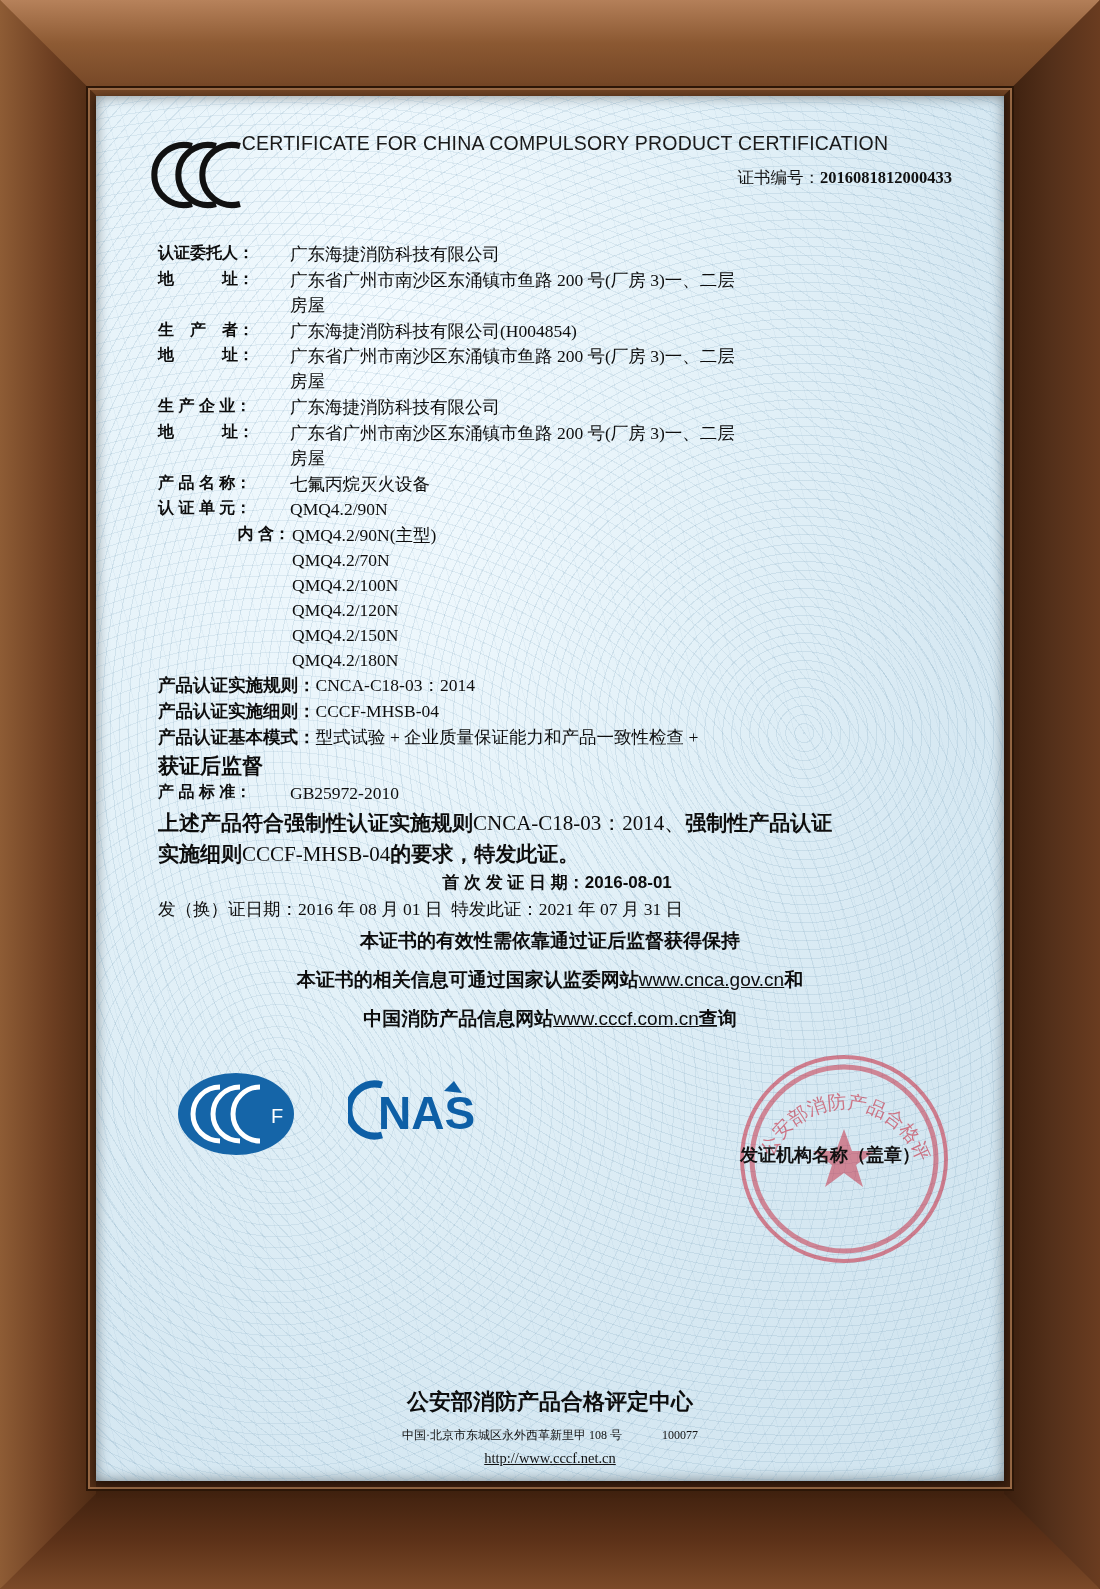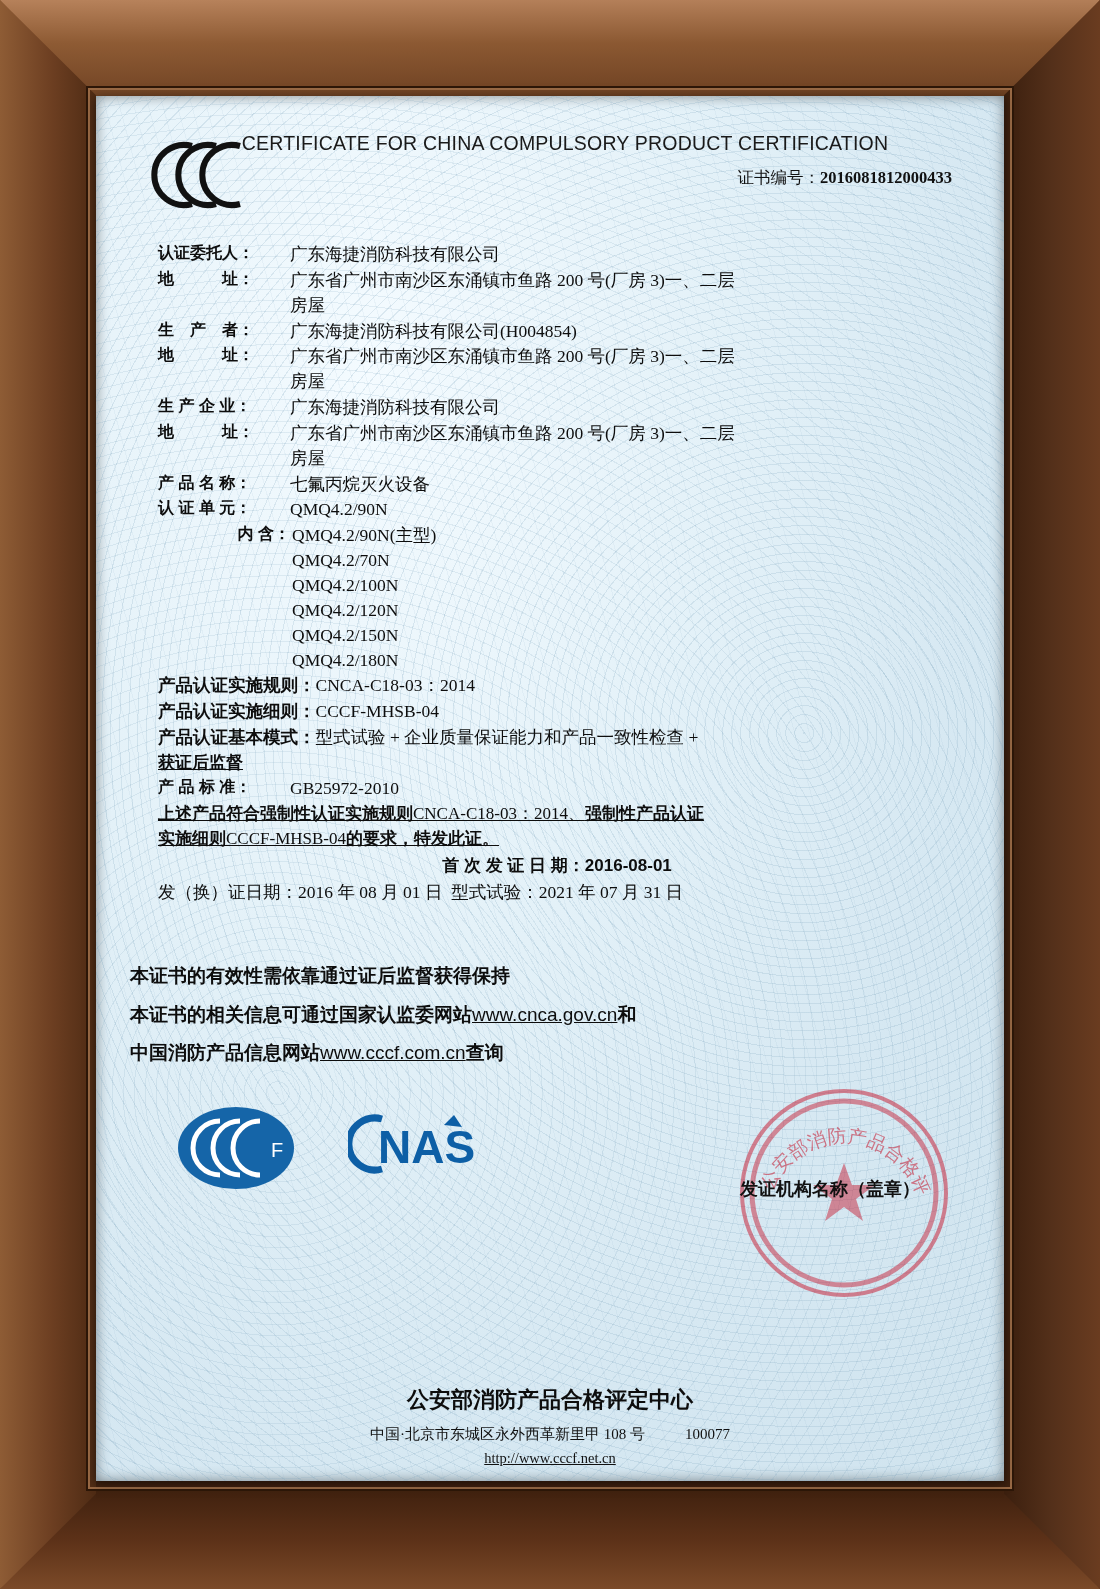--- a/index.html
+++ b/index.html
@@ -90,28 +90,28 @@
     font-size:17.5px;color:#0d0d0d;line-height:1.42;
   }
   .row{display:flex;align-items:flex-start;margin-bottom:1px;}
   .lbl{
     flex:0 0 132px;font-weight:bold;white-space:pre;
     font-family:"Liberation Sans",sans-serif;font-size:16px;
   }
   .val{flex:1;}
   .val .cont{display:block;padding-left:0;}
   .wide-lbl{flex:0 0 auto;font-weight:bold;font-family:"Liberation Sans",sans-serif;}
-  .para{font-weight:bold;font-family:"Liberation Sans",sans-serif;font-size:17px;line-height:1.45;text-decoration:underline;}
+  .para{font-weight:bold;font-family:"Liberation Sans",sans-serif;font-size:21px;line-height:1.45;}
   .para .thin{font-weight:normal;font-family:"Liberation Serif",serif;}
   .center-line{text-align:center;font-weight:bold;font-family:"Liberation Sans",sans-serif;font-size:17px;margin-top:2px;}
   .dates{margin-top:2px;font-size:17.5px;}
   .dates b{font-weight:normal;font-family:"Liberation Sans",sans-serif;text-align:center;}
 
   
-  .notes{margin-top:52px;font-size:19px;font-weight:bold;
+  .notes{text-align:center;font-size:19px;font-weight:bold;
     font-family:"Liberation Sans",sans-serif;color:#0d0d0d;line-height:2.05;}
   .notes .u{text-decoration:underline;font-weight:normal;}
 
   
   .logos{position:relative;margin-top:26px;height:130px;}
   .cccf{position:absolute;left:46px;top:6px;width:120px;height:86px;}
   .cnas{position:absolute;left:218px;top:10px;}
   .cnas-accredit{
     position:absolute;left:400px;top:0;font-family:"Liberation Sans",sans-serif;
     font-size:17px;color:#111;line-height:1.45;
@@ -127,21 +127,21 @@
     color:rgba(199,38,60,.75);
     opacity:.85;
   }
   .stamp .arc{
     position:absolute;inset:0;
   }
 
   
   .footer{position:absolute;left:0;right:0;bottom:14px;text-align:center;}
   .f-org{font-size:22px;font-weight:bold;font-family:"Liberation Sans",sans-serif;color:#0d0d0d;}
-  .f-addr{font-size:15px;color:#111;margin-top:10px;}
+  .f-addr{font-size:12px;color:#111;margin-top:10px;}
   .f-addr .zip{margin-left:40px;}
   .f-url{font-size:14.5px;color:#111;margin-top:6px;text-decoration:underline;}
 </style>
 </head>
 <body>
 
 <div class="frame-outer">
   <div class="frame-bevel-top"></div>
   <div class="frame-bevel-bottom"></div>
   <div class="frame-bevel-left"></div>
@@ -257,21 +257,21 @@
       </div>
       <div class="para">
         <span>实施细则</span><span class="thin">CCCF-MHSB-04</span><span>的要求，特发此证。</span>
       </div>
 
       <div class="center-line">
         <span>首 次 发 证 日 期：</span><span>2016-08-01</span>
       </div>
 
       <div class="dates">
-        <b>发（换）证日期：</b><span>2016 年 08 月 01 日</span>&nbsp;&nbsp;<b>型式试验：</b><span>2021 年 07 月 31 日</span>
+        <b>发（换）证日期：</b><span>2016 年 08 月 01 日</span>&nbsp;&nbsp;<b>特发此证：</b><span>2021 年 07 月 31 日</span>
       </div>
     </div>
 
     <div class="notes">
       <div>本证书的有效性需依靠通过证后监督获得保持</div>
       <div>
         <span>本证书的相关信息可通过国家认监委网站</span><span class="u">www.cnca.gov.cn</span><span>和</span>
       </div>
       <div>
         <span>中国消防产品信息网站</span><span class="u">www.cccf.com.cn</span><span>查询</span>

